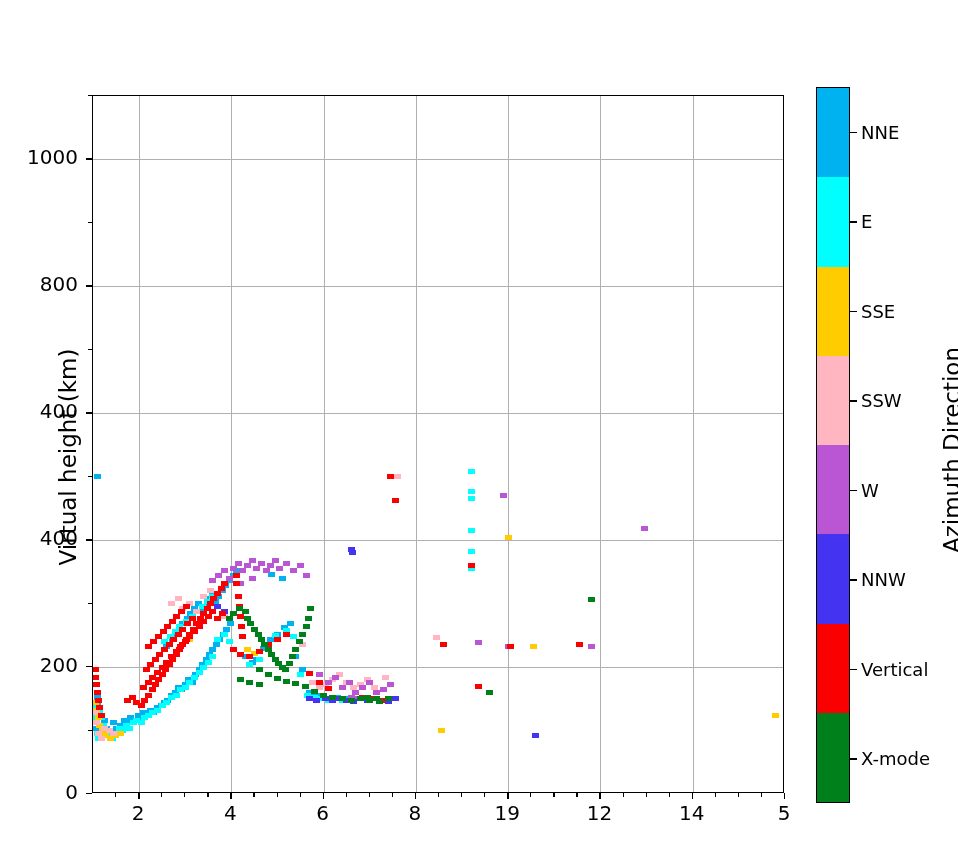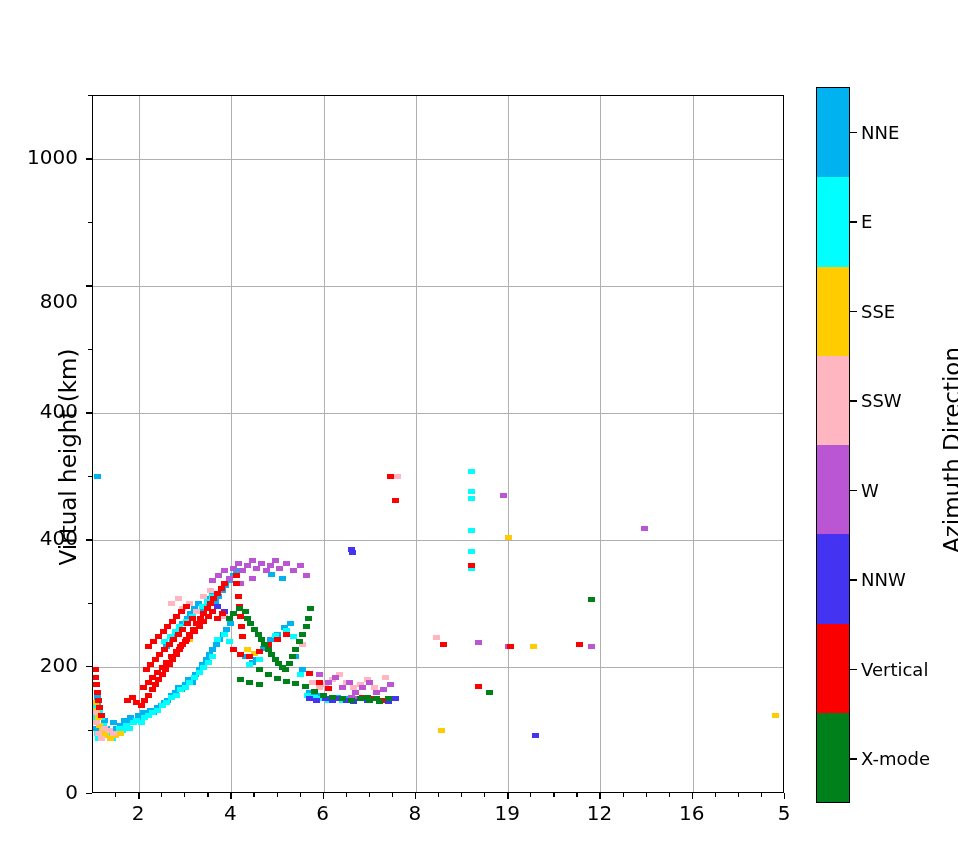--- a/index.html
+++ b/index.html
@@ -481,21 +481,21 @@
       <div class="xlab" style="left: 200.4px;">4</div>
       <div class="tick x" style="left: 322.667px;"></div>
       <div class="xlab" style="left: 292.667px;">6</div>
       <div class="tick x" style="left: 414.933px;"></div>
       <div class="xlab" style="left: 384.933px;">8</div>
       <div class="tick x" style="left: 507.2px;"></div>
       <div class="xlab" style="left: 477.2px;">19</div>
       <div class="tick x" style="left: 599.467px;"></div>
       <div class="xlab" style="left: 569.467px;">12</div>
       <div class="tick x" style="left: 691.733px;"></div>
-      <div class="xlab" style="left: 661.733px;">16</div>
+      <div class="xlab" style="left: 661.733px;">14</div>
       <div class="tick x" style="left: 784px;"></div>
       <div class="xlab" style="left: 754px;">5</div>
       <div class="tick xm" style="left: 115.067px;"></div>
       <div class="tick xm" style="left: 161.2px;"></div>
       <div class="tick xm" style="left: 184.267px;"></div>
       <div class="tick xm" style="left: 207.333px;"></div>
       <div class="tick xm" style="left: 253.467px;"></div>
       <div class="tick xm" style="left: 276.533px;"></div>
       <div class="tick xm" style="left: 299.6px;"></div>
       <div class="tick xm" style="left: 345.733px;"></div>
@@ -515,21 +515,21 @@
       <div class="tick xm" style="left: 760.933px;"></div>
       <div class="tick y" style="top: 793px;"></div>
       <div class="ylab" style="top: 780px;">0</div>
       <div class="tick y" style="top: 666.091px;"></div>
       <div class="ylab" style="top: 653.091px;">200</div>
       <div class="tick y" style="top: 539.182px;"></div>
       <div class="ylab" style="top: 526.182px;">400</div>
       <div class="tick y" style="top: 412.273px;"></div>
       <div class="ylab" style="top: 399.273px;">400</div>
       <div class="tick y" style="top: 285.364px;"></div>
-      <div class="ylab" style="top: 289px; text-align: right;">800</div>
+      <div class="ylab" style="top: 272px; text-align: right;">800</div>
       <div class="tick y" style="top: 158.455px;"></div>
       <div class="ylab" style="top: 145.455px;">1000</div>
       <div class="tick ym" style="top: 729.545px;"></div>
       <div class="tick ym" style="top: 602.636px;"></div>
       <div class="tick ym" style="top: 475.727px;"></div>
       <div class="tick ym" style="top: 348.818px;"></div>
       <div class="tick ym" style="top: 221.909px;"></div>
       <div class="tick ym" style="top: 95px;"></div>
     </div>
 

